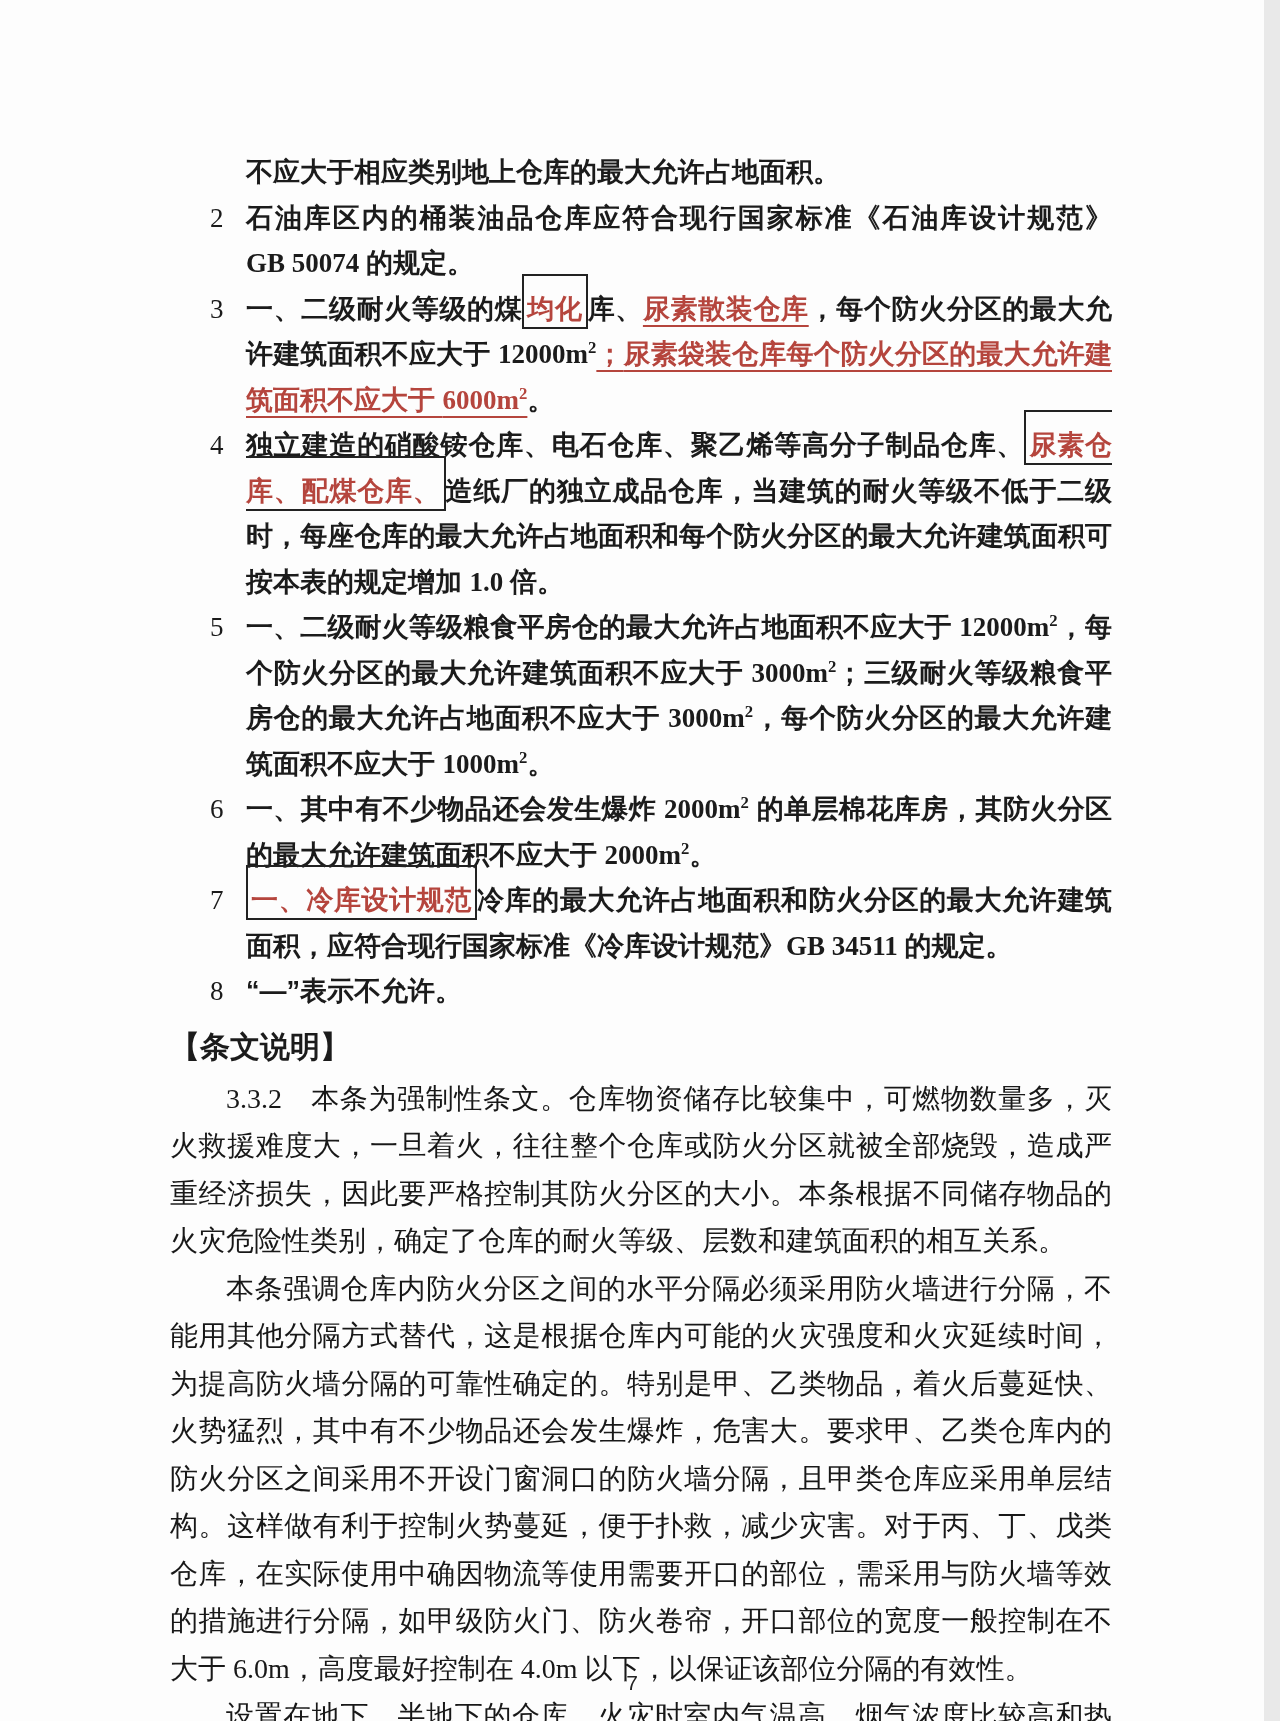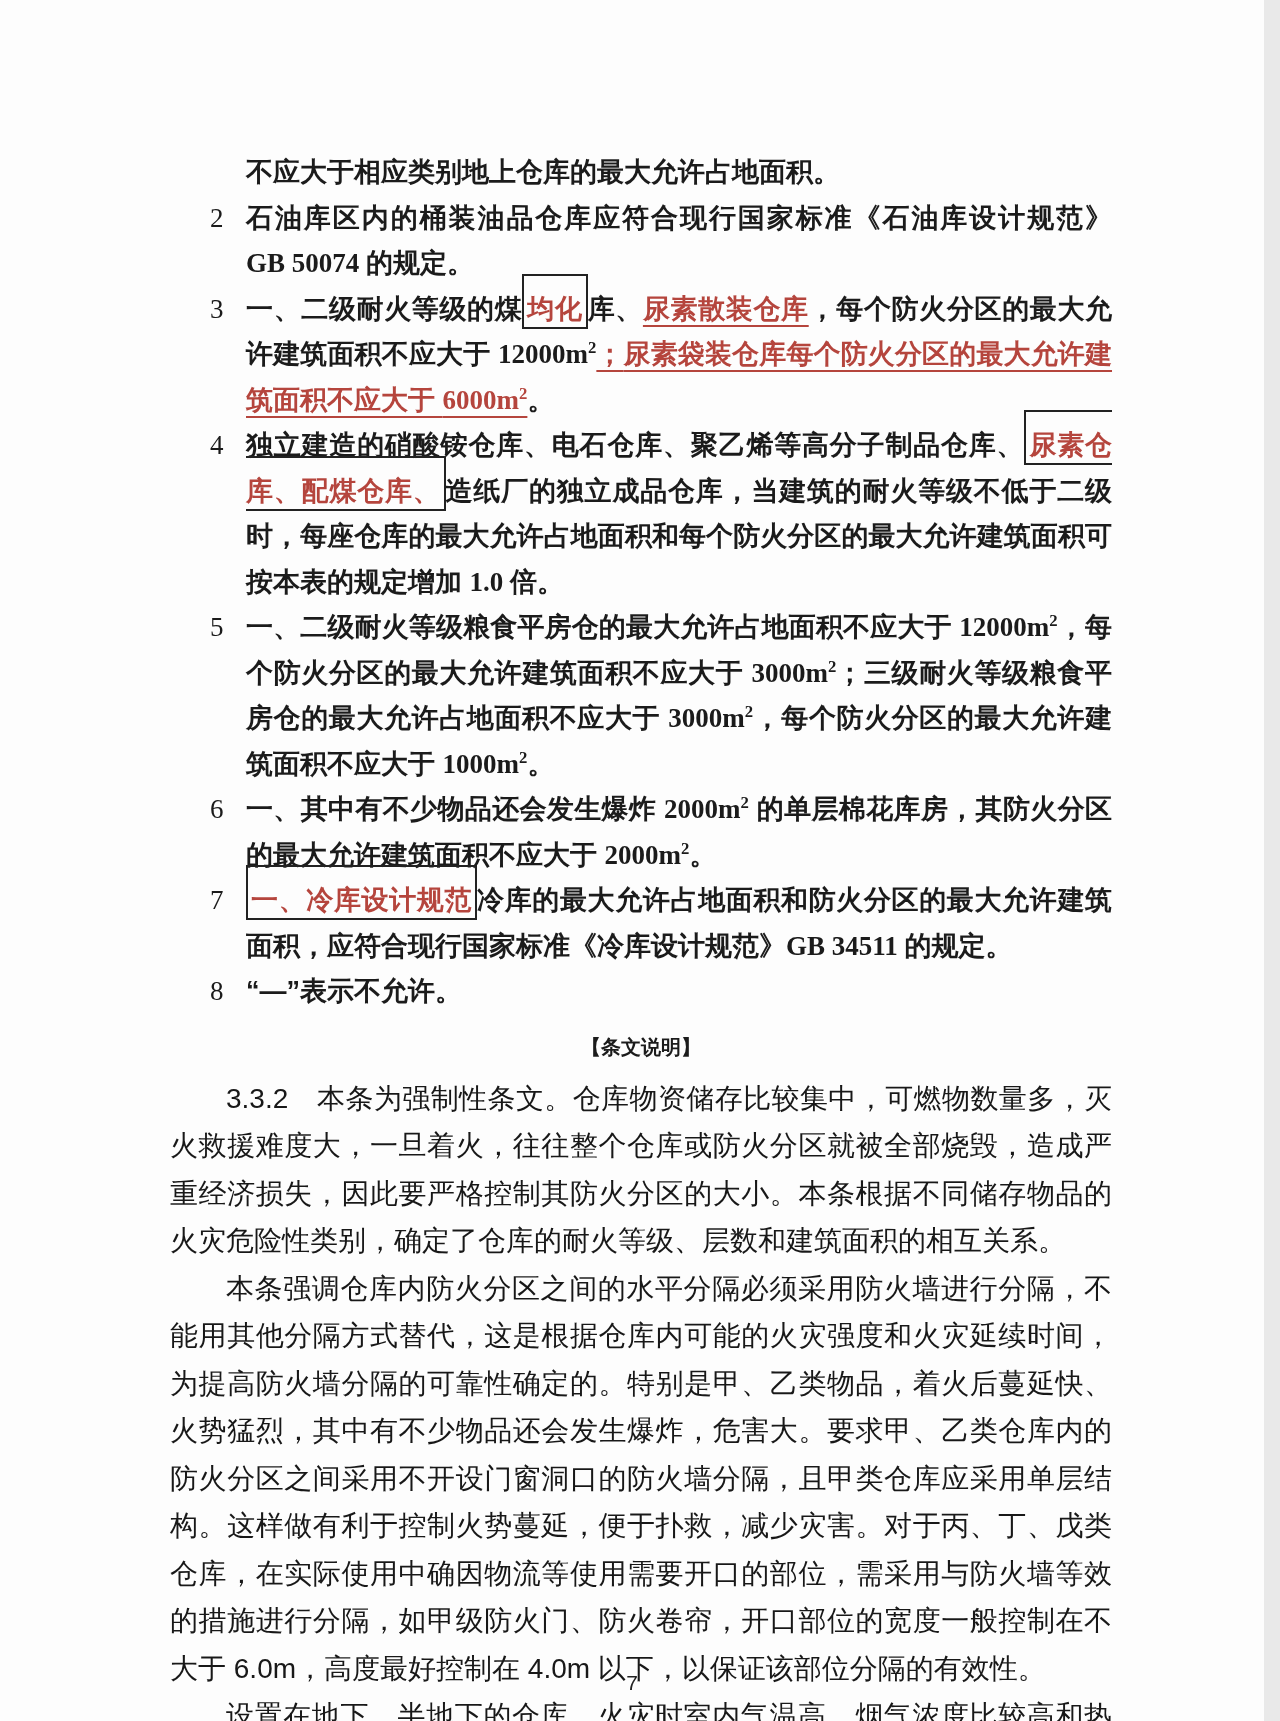--- a/index.html
+++ b/index.html
@@ -56,28 +56,27 @@
   }
   .box{
     border:2px solid var(--box-border);
     padding:18px 3px 3px 3px;
   }
   sup{font-size:0.62em;line-height:0;vertical-align:super;}
   
   .commentary-header{
     font-family:"Liberation Sans","DejaVu Sans",sans-serif;
     font-weight:700;
-    font-size:20px;
+    font-size:30px;
     line-height:48px;
     margin:8px 0 4px 0;
-    text-align:center;
   }
   .commentary p{
     margin:0;
-    font-family:Liberation Sans, sans-serif;
+    font-family:Liberation Serif, serif;
     font-weight:400;
     font-size:28px;
     line-height:47.5px;
     text-align:justify;
     text-indent:2em;
     overflow-wrap:break-word;
     color:#181818;
   }
   .page-number{
     position:absolute;

